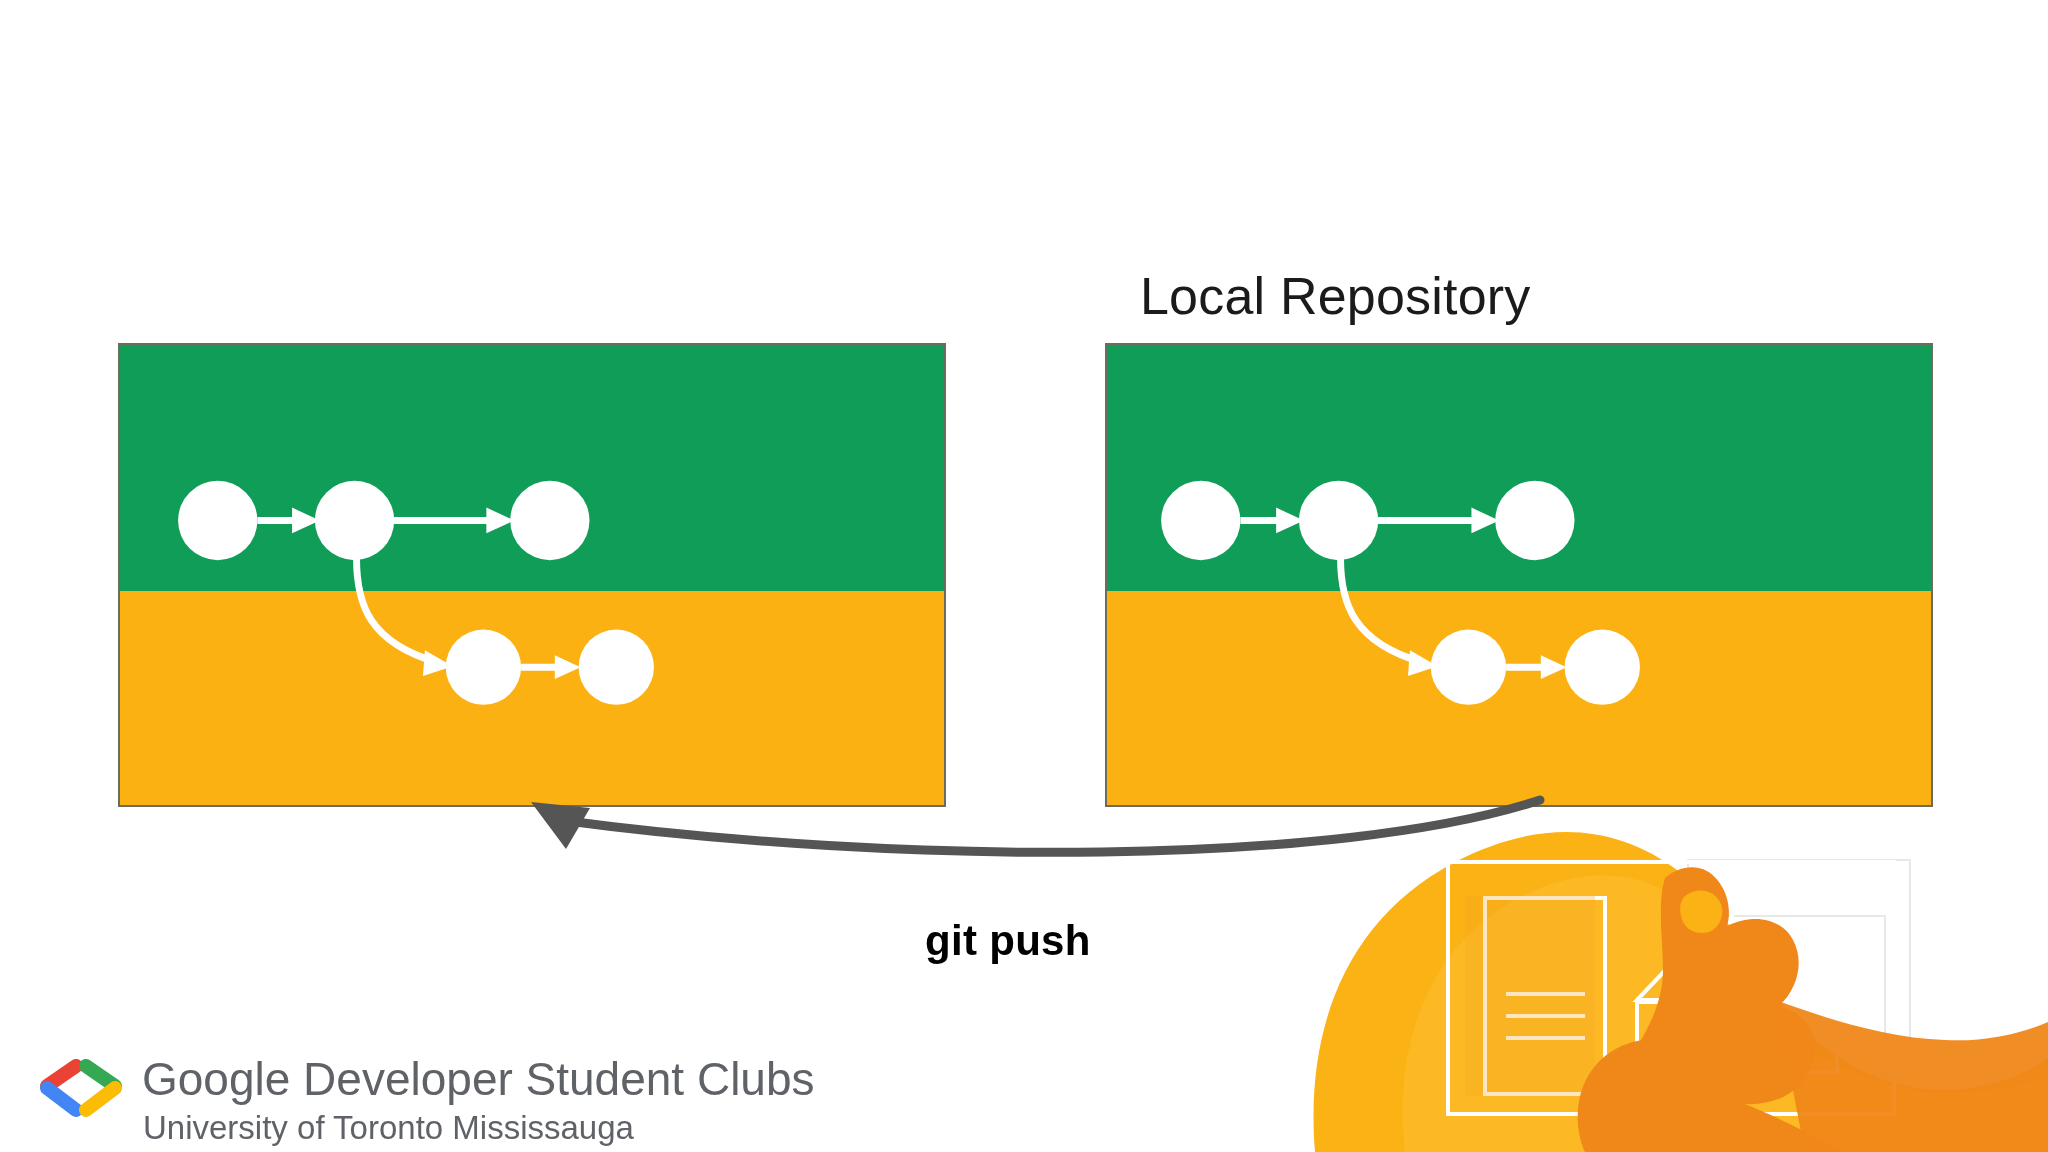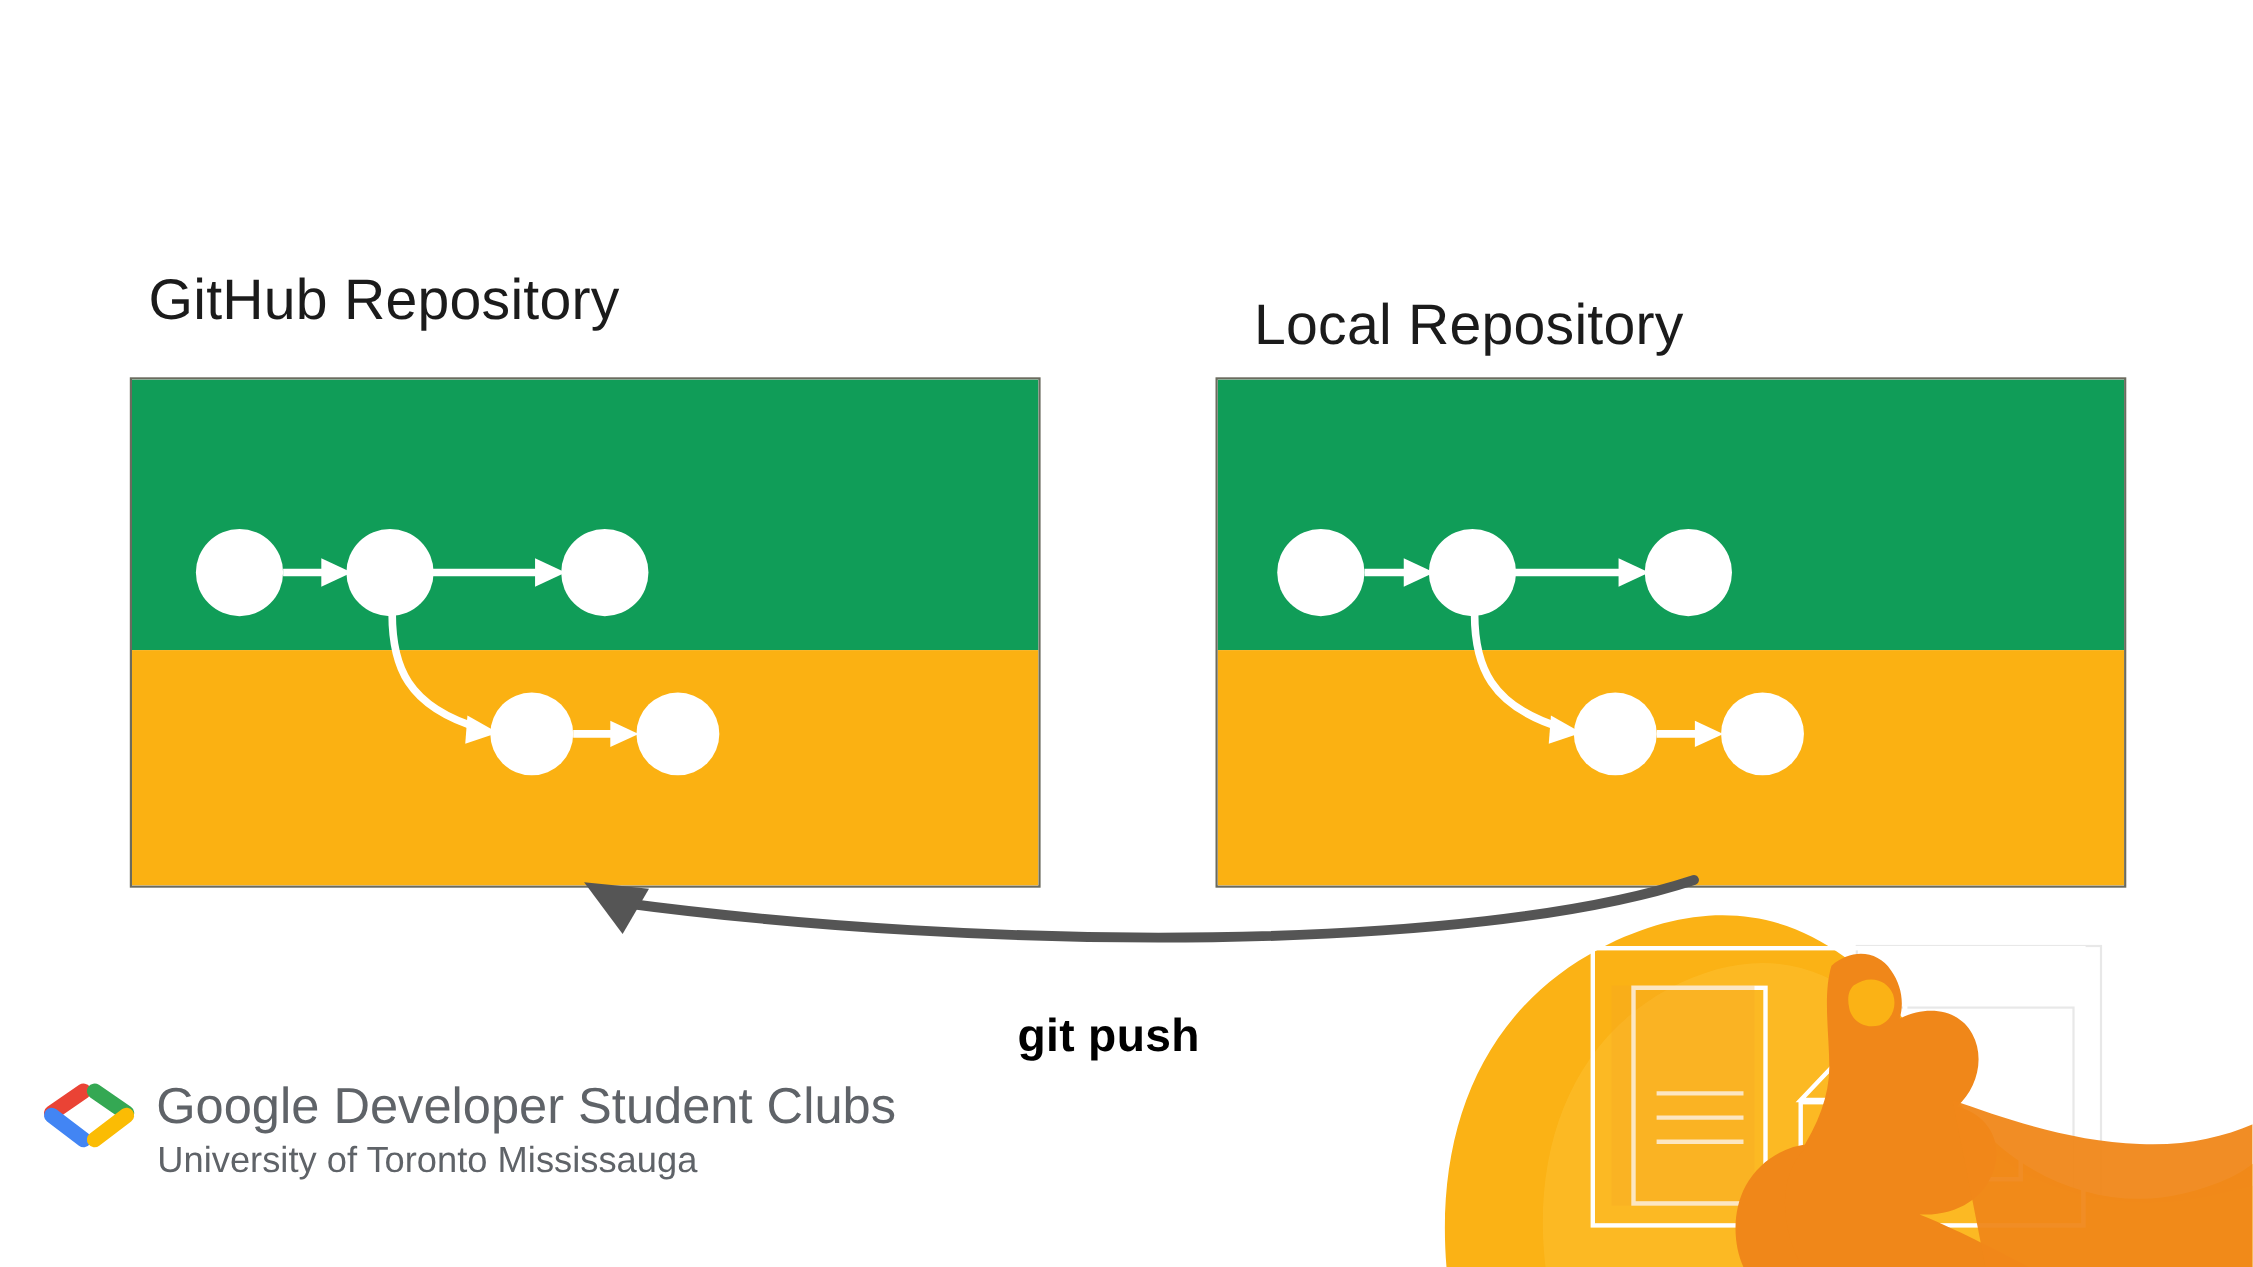--- a/index.html
+++ b/index.html
@@ -55,39 +55,38 @@
   
   #illustration{
     position:absolute;
     left:1285px;top:800px;
     width:763px;height:352px;
     overflow:hidden;
   }
   #illustration svg{display:block;}
 
   
-  #gdsc-logo{position:absolute;left:30px;top:982px;width:880px;height:90px;}
+  #gdsc-logo{position:absolute;left:30px;top:1056px;width:880px;height:90px;}
   #gdsc-mark{position:absolute;left:0;top:2px;width:98px;height:62px;}
   #gdsc-name{
     position:absolute;left:112px;top:-4px;
     font-family:"Liberation Sans", sans-serif;
     font-size:46px;font-weight:400;color:#5f6368;white-space:nowrap;
   }
   #gdsc-chapter{
     position:absolute;left:113px;top:53px;
     font-family:"Liberation Sans", sans-serif;
     font-size:33px;font-weight:400;color:#5f6368;white-space:nowrap;
   }
 </style>
 </head>
 <body>
 
 <div class="slide">
 
-  <div class="panel-title" id="title-github">GitHub Repository</div>
   <div class="panel-title" id="title-local">Local Repository</div>
 
   <div class="repo-box" id="repo-github">
     <div class="band-green"></div>
     <div class="band-yellow"></div>
     <svg class="graph-svg" viewBox="0 0 828 464">
 
       <g stroke="#ffffff" stroke-width="7" fill="#ffffff">
         <line x1="137" y1="177" x2="186" y2="177"></line>
         <polygon points="172,164 200,177 172,190" stroke="none"></polygon>

